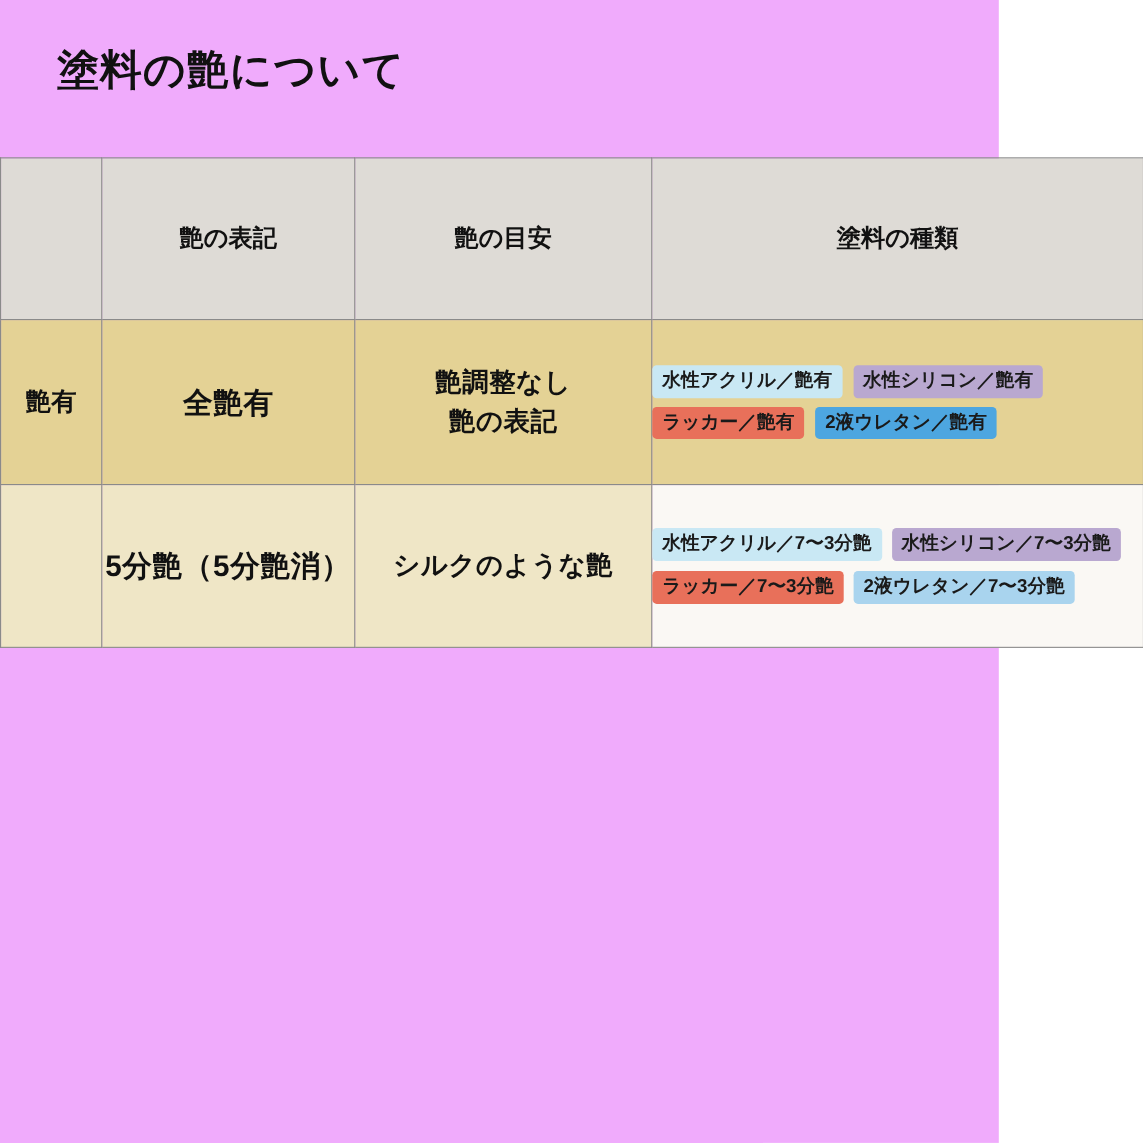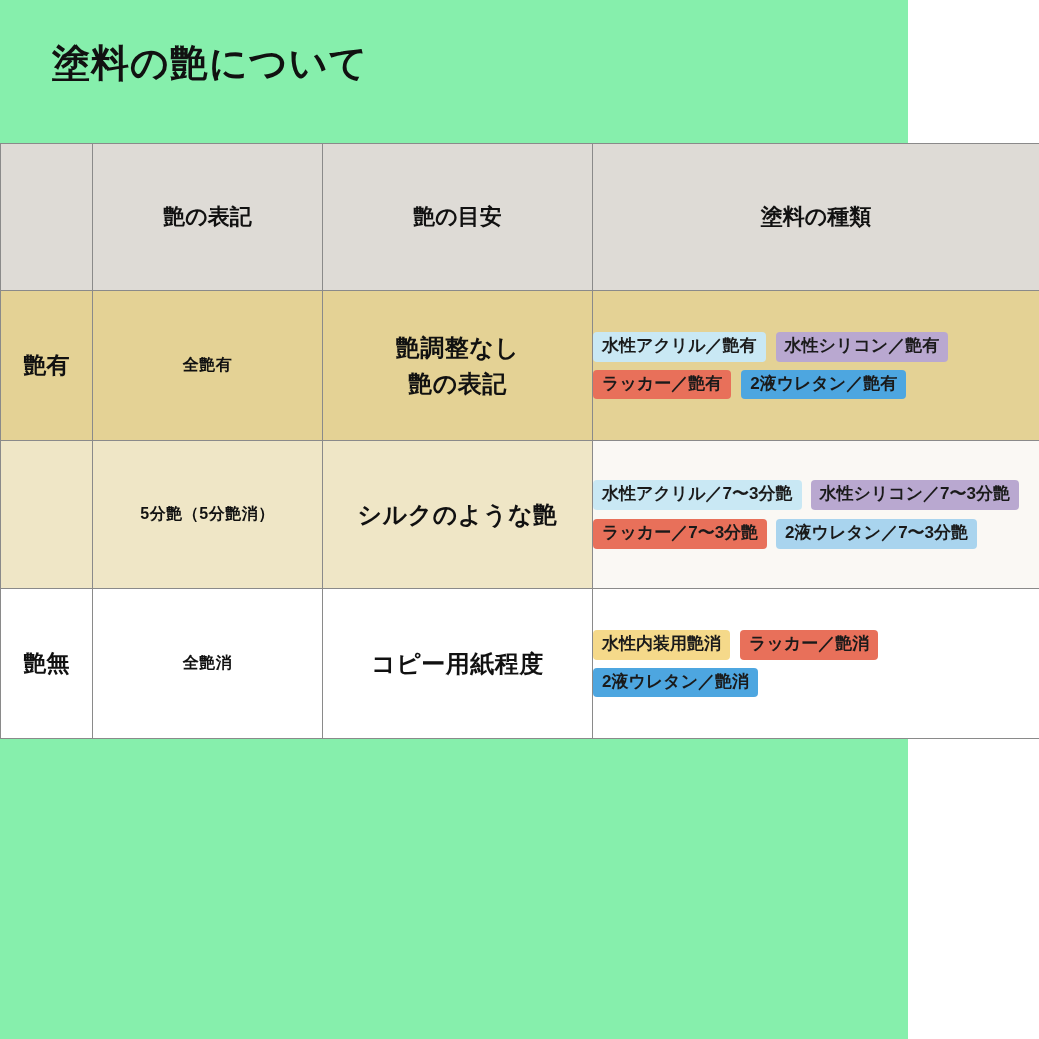--- a/index.html
+++ b/index.html
@@ -10,21 +10,21 @@
     height: 1039px;
     background: #ffffff;
     font-family: "Liberation Sans", "DejaVu Sans", sans-serif;
     color: #1a1a1a;
     overflow: hidden;
   }
   #page {
     position: relative;
     width: 908px;
     height: 1039px;
-    background: #86efac;
+    background: #f0abfc;
   }
   #page-title {
     position: absolute;
     left: 52px;
     top: 38px;
     font-size: 38px;
     font-weight: bold;
     letter-spacing: 1px;
     color: #111111;
   }
@@ -65,21 +65,21 @@
   
   .row-7 td.kinds, .row-5 td.kinds, .row-3 td.kinds { background: #faf8f4; }
   .row-matte td.kinds { background: #ffffff; }
 
   td.side-label {
     font-size: 23px;
     font-weight: bold;
     color: #111111;
   }
   td.name-cell {
-    font-size: 16px;
+    font-size: 27px;
     font-weight: bold;
     color: #111111;
     letter-spacing: 0.5px;
   }
   td.guide-cell {
     font-size: 24px;
     font-weight: bold;
     color: #111111;
     line-height: 1.5;
     letter-spacing: 0.5px;
@@ -157,29 +157,17 @@
           <div class="tags stacked">
             <span class="tag" style="background:#c9e8f4">水性アクリル／7〜3分艶</span>
             <span class="tag" style="background:#b9a8d0">水性シリコン／7〜3分艶</span>
             <span class="tag" style="background:#e8705a">ラッカー／7〜3分艶</span>
             <span class="tag" style="background:#a9d4ee">2液ウレタン／7〜3分艶</span>
           </div>
         </td>
       </tr>
 
 
-      <tr class="row-matte">
-        <td class="side-label">艶無</td>
-        <td class="name-cell">全艶消</td>
-        <td class="guide-cell">コピー用紙程度</td>
-        <td class="kinds">
-          <div class="tags">
-            <span class="tag" style="background:#f5d98a">水性内装用艶消</span>
-            <span class="tag" style="background:#e8705a">ラッカー／艶消</span>
-            <span class="tag" style="background:#4da6e0">2液ウレタン／艶消</span>
-          </div>
-        </td>
-      </tr>
 
     </tbody>
   </table>
 
 </div>
 
 </body></html>

